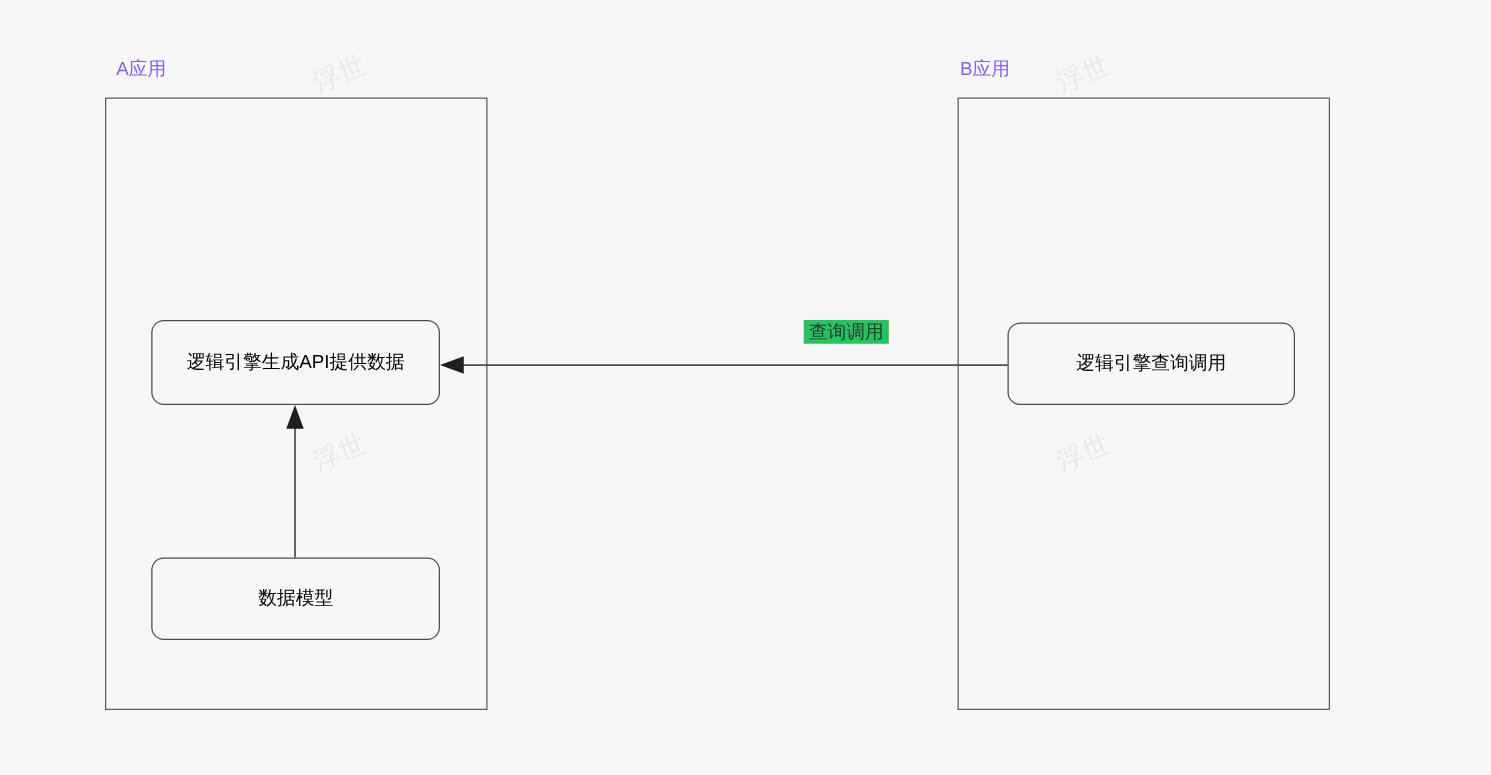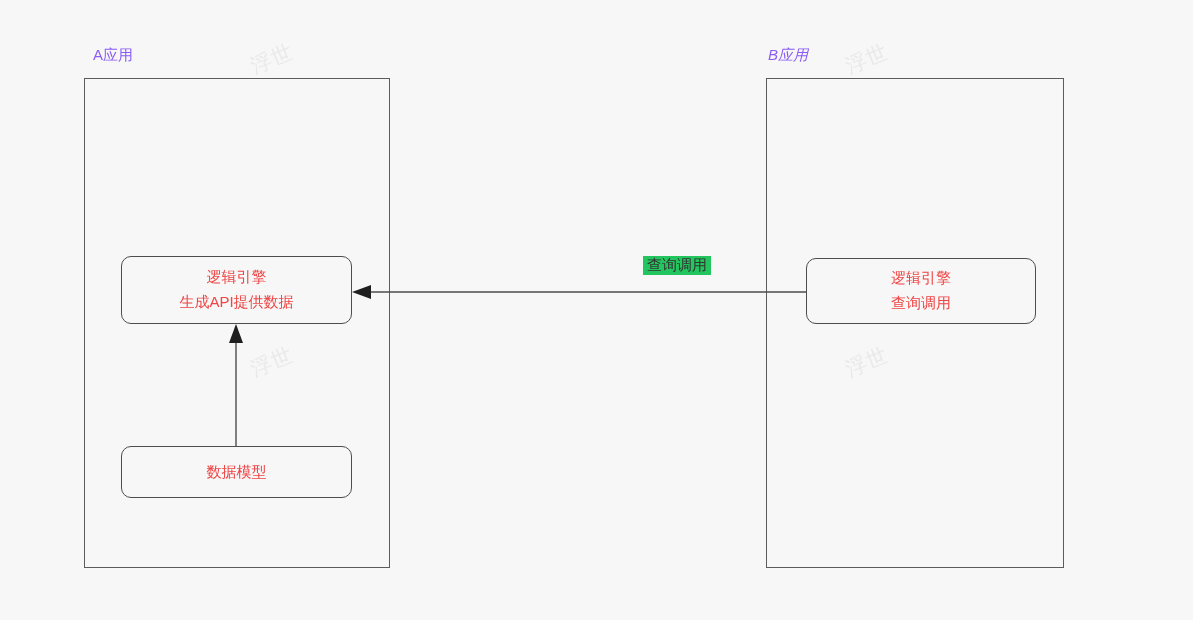--- a/index.html
+++ b/index.html
@@ -48,40 +48,40 @@
   #rect-b { left: 766px; top: 78px; width: 298px; height: 490px; }
 
   
   .container-label {
     position: absolute;
     font-size: 15px;
     color: #8b5cf6;
     white-space: nowrap;
   }
   #label-a { left: 93px;  top: 46px; }
-  #label-b { left: 768px; top: 46px; font-style: italic; }
+  #label-b { left: 768px; top: 46px; }
 
   
   .node {
     position: absolute;
     border: 1.4px solid #4d4d4d;
     border-radius: 10px;
     background: transparent;
     box-sizing: border-box;
     display: flex;
-    flex-direction: column;
+    flex-direction: row;
     align-items: center;
     justify-content: center;
-    color: #ef4444;
+    color: #000000;
     font-size: 15px;
     line-height: 1.65;
   }
   .node .line { white-space: nowrap; }
   #node-logic-a { left: 121px; top: 256px; width: 231px; height: 68px; }
-  #node-model   { left: 121px; top: 446px; width: 231px; height: 52px; }
+  #node-model   { left: 121px; top: 446px; width: 231px; height: 66px; }
   #node-logic-b { left: 806px; top: 258px; width: 230px; height: 66px; }
 
   
   #connectors {
     position: absolute;
     left: 0;
     top: 0;
     width: 1193px;
     height: 620px;
     pointer-events: none;

